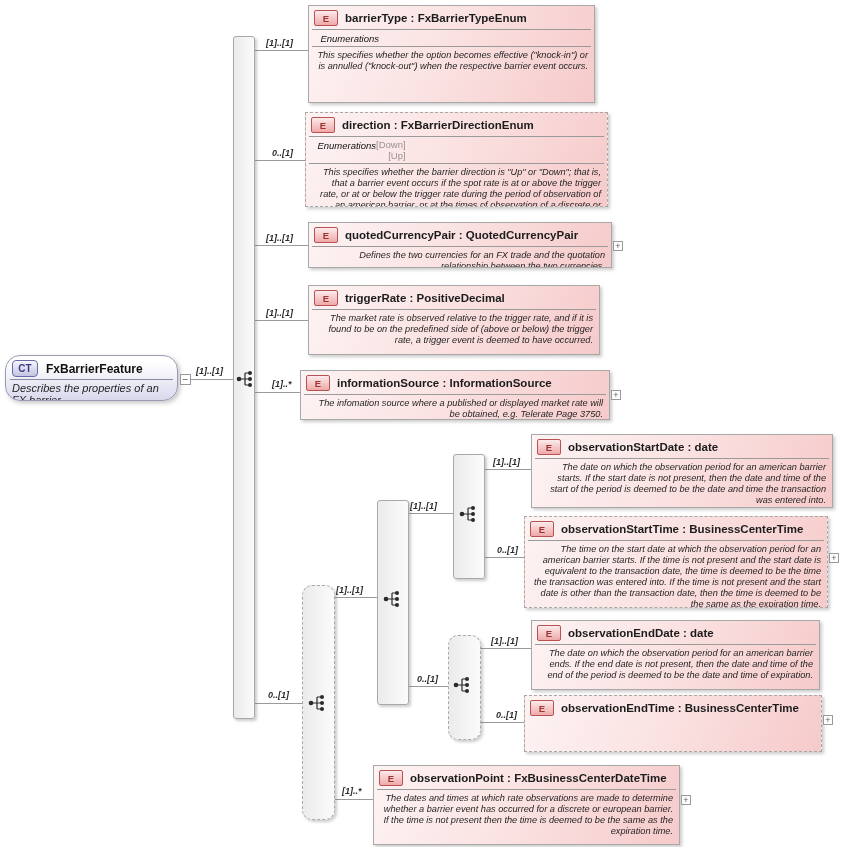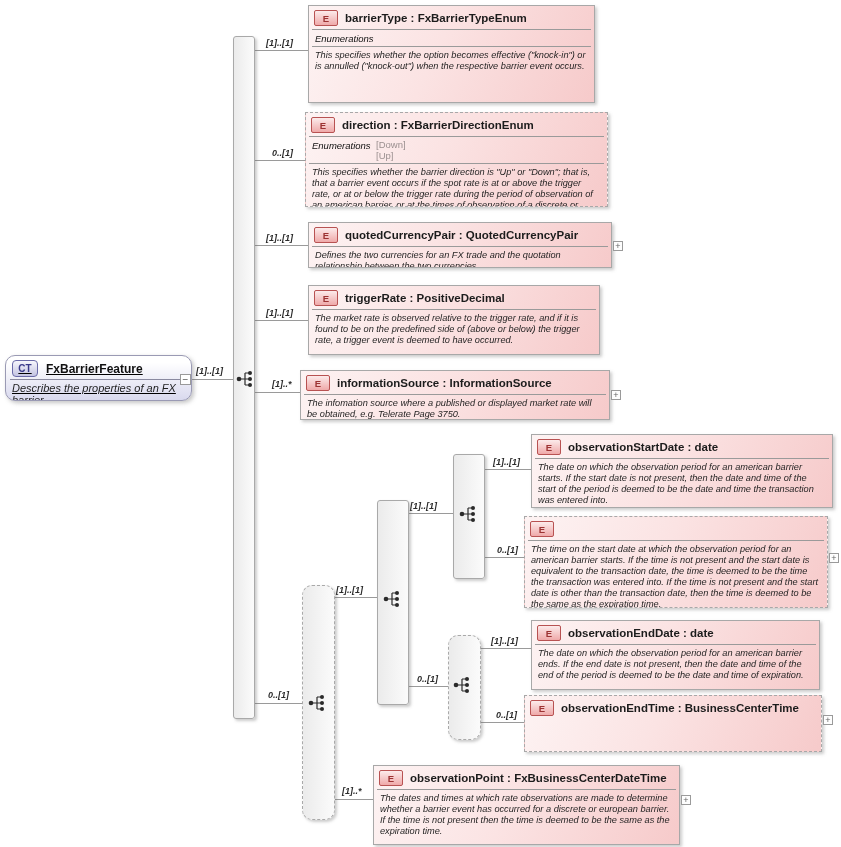--- a/index.html
+++ b/index.html
@@ -20,30 +20,30 @@
   
   .box{position:absolute;border:1px solid #a8a8a8;
        background:linear-gradient(115deg,#fdf3f3 0%,#fbe3e3 45%,#f6caca 100%);
        box-shadow:2px 2px 3px rgba(110,110,110,0.35);box-sizing:border-box;overflow:hidden;}
   .box.dashed{border-style:dashed;}
   .box-header{display:flex;align-items:center;gap:7px;padding:4px 6px 3px 5px;
               font-weight:bold;font-size:11.5px;color:#1c1c1c;white-space:nowrap;}
   .badge{flex:none;width:22px;height:14px;border:1px solid #b85252;border-radius:2px;
          background:linear-gradient(#fcebeb,#efa9a9);color:#9c3232;font-size:9.5px;font-weight:bold;
          display:flex;align-items:center;justify-content:center;}
-  .sect{border-top:1px solid #9a9a9a;margin:0 3px;padding:3px 3px 2px 3px;}
+  .sect{border-top:1px solid #9a9a9a;margin:0 3px;padding:3px 3px 2px 3px;text-align:right;}
   .facets{display:flex;font-size:9.5px;}
   .facet-label{flex:none;width:64px;font-style:italic;color:#101010;}
   .facet-values span{display:block;color:#9b9090;line-height:1.12;}
   .desc{font-style:italic;font-size:9.2px;color:#1f1f1f;line-height:1.2;}
 
   
-  .root-box{position:absolute;left:5px;top:355px;width:187px;height:46px;border:1px solid #9a9ab4;
-            border-radius:10px;background:linear-gradient(#ffffff 15%,#d9d9ee 100%);
-            box-shadow:2px 2px 4px rgba(110,110,110,0.4);box-sizing:border-box;overflow:hidden;text-decoration:underline;}
+  .root-box{position:absolute;left:5px;top:355px;width:173px;height:46px;border:1px solid #9a9ab4;
+            border-radius:15px;background:linear-gradient(#ffffff 15%,#d9d9ee 100%);
+            box-shadow:2px 2px 4px rgba(110,110,110,0.4);box-sizing:border-box;overflow:hidden;}
   .root-header{display:flex;align-items:center;gap:8px;padding:4px 6px 2px 6px;
                font-weight:bold;font-size:12px;color:#111;}
   .root-badge{flex:none;width:24px;height:15px;border:1px solid #6a6aa8;border-radius:4px;
               background:linear-gradient(#f6f6fc,#c4c4e2);color:#3a3a8a;font-size:10px;font-weight:bold;
               display:flex;align-items:center;justify-content:center;}
   .root-desc{border-top:1px solid #8a8aa0;margin:0 4px;padding:2px 2px;
              font-style:italic;font-size:11px;color:#1f1f1f;}
 
   .toggle{position:absolute;width:11px;height:11px;border:1px solid #9a9a9a;background:#fff;
           color:#555;font-size:10px;line-height:9px;text-align:center;box-sizing:border-box;}
@@ -194,20 +194,21 @@
     <div class="box-header">
       <span class="badge">E</span>
       <span>observationStartDate : date</span>
     </div>
     <div class="sect desc">The date on which the observation period for an american barrier starts. If the start date is not present, then the date and time of the start of the period is deemed to be the date and time the transaction was entered into.</div>
   </div>
 
   <div class="box dashed" style="left:524px;top:516px;width:304px;height:92px">
     <div class="box-header">
       <span class="badge">E</span>
+      <span>observationStartTime : BusinessCenterTime</span>
     </div>
     <div class="sect desc">The time on the start date at which the observation period for an american barrier starts. If the time is not present and the start date is equivalent to the transaction date, the time is deemed to be the time the transaction was entered into. If the time is not present and the start date is other than the transaction date, then the time is deemed to be the same as the expiration time.</div>
   </div>
   <div class="plus" style="left:829px;top:553px">+</div>
 
   <div class="box" style="left:531px;top:620px;width:289px;height:70px">
     <div class="box-header">
       <span class="badge">E</span>
       <span>observationEndDate : date</span>
     </div>

